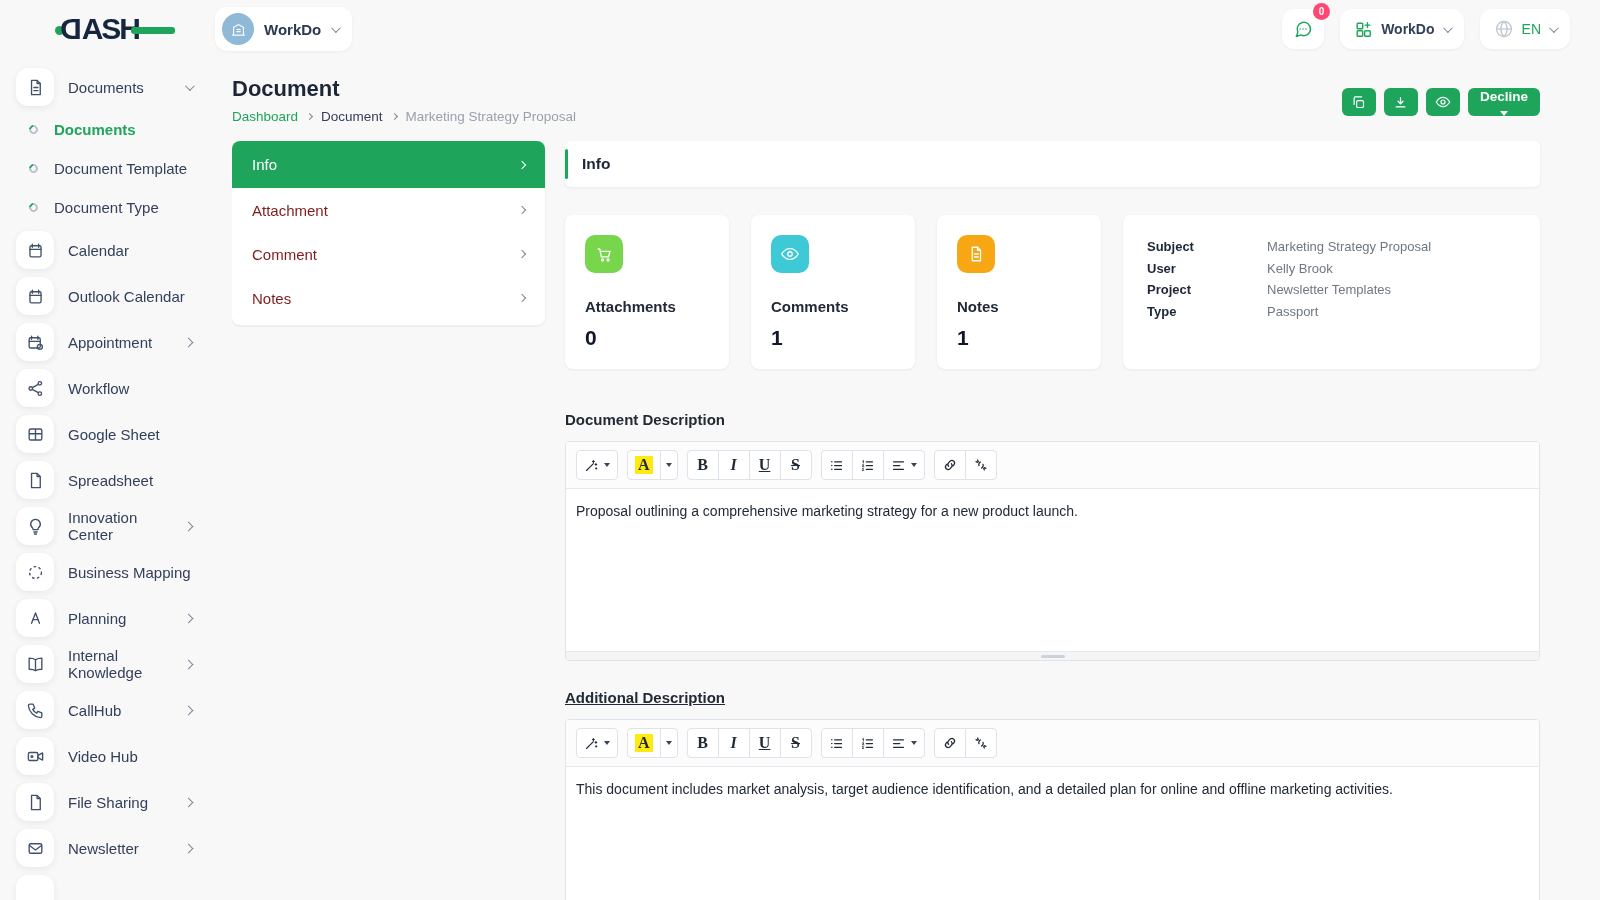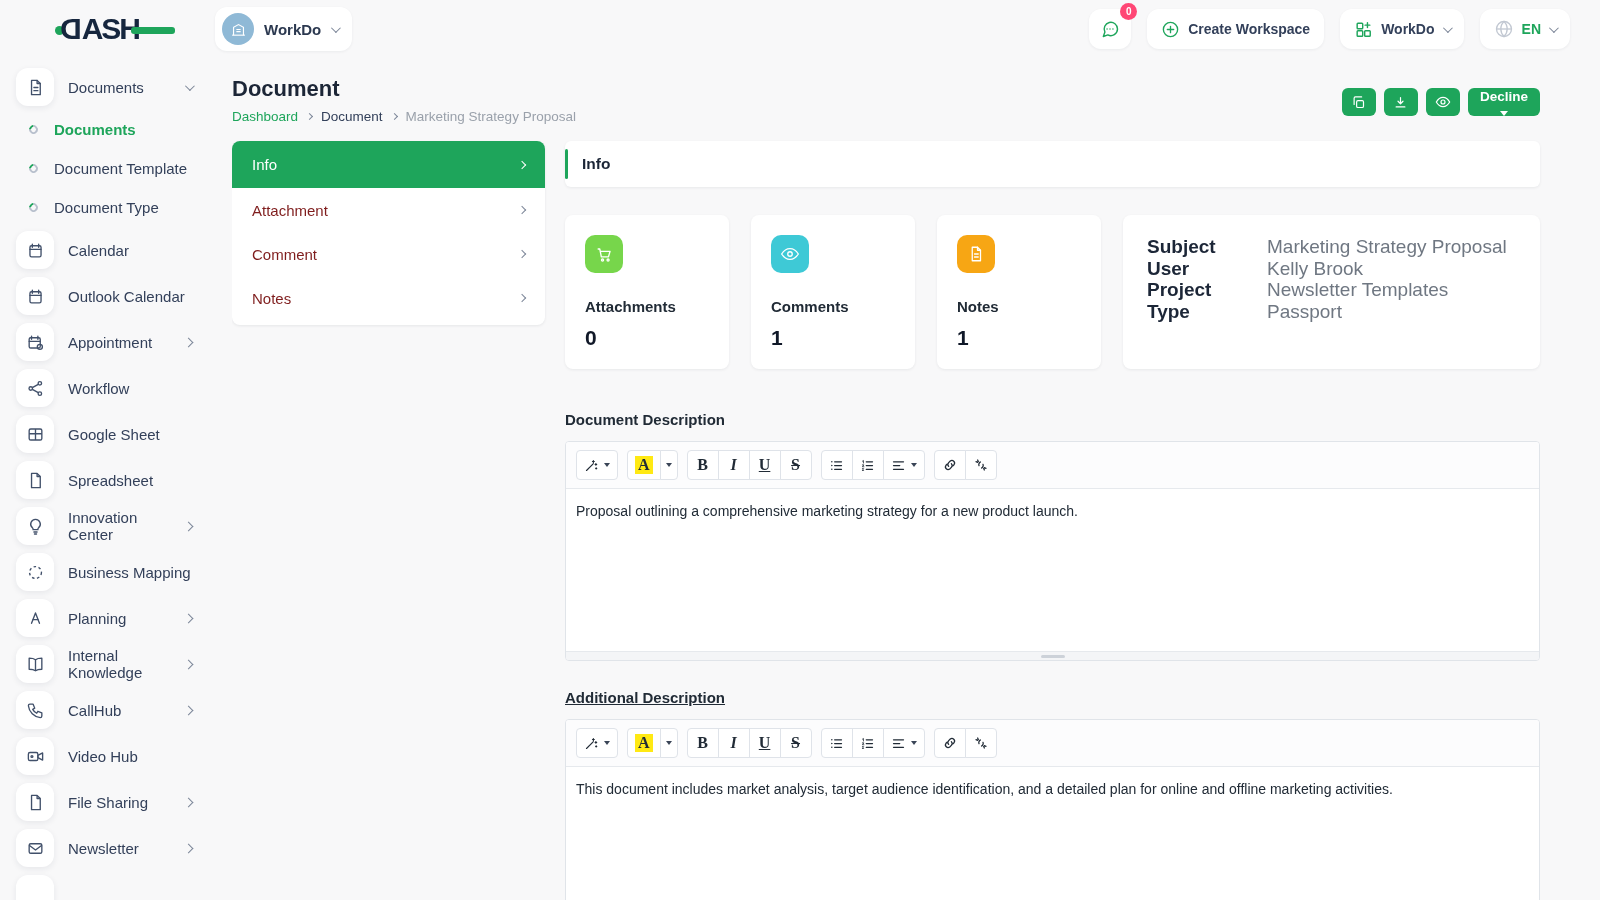--- a/index.html
+++ b/index.html
@@ -29,21 +29,21 @@
   .logo-bar { position:absolute; left:76px; top:15px; width:44px; height:7px; border-radius:3px; background:var(--green); }
 
   .ws-pill { margin-left:76px; height:44px; background:#fff; border:0; border-radius:12px; display:flex; align-items:center; gap:10px; padding:0 14px 0 7px; box-shadow:0 1px 3px rgba(20,30,55,.06); cursor:pointer; font-family:inherit; }
   .ws-avatar { width:32px; height:32px; border-radius:50%; background:#8fb9d6; display:flex; align-items:center; justify-content:center; }
   .ws-name { font-size:15px; font-weight:600; color:#2c3950; }
 
   .topbar-right { margin-left:auto; display:flex; align-items:center; gap:16px; }
   .pill { height:40px; background:#fff; border:0; border-radius:12px; box-shadow:0 1px 3px rgba(20,30,55,.06); display:flex; align-items:center; gap:8px; padding:0 14px; font-size:14px; font-weight:600; color:#33405a; cursor:pointer; font-family:inherit; }
   .icon-pill { width:42px; padding:0; justify-content:center; position:relative; }
   .badge { position:absolute; top:-6px; right:-6px; min-width:17px; height:17px; border-radius:9px; background:#ff4775; color:#fff; font-size:10px; font-weight:700; display:flex; align-items:center; justify-content:center; padding:0 4px; }
-  .lang { color:var(--green); font-weight:700; }
+  .lang { color:var(--green); font-weight:400; }
 
   
   .sidebar { position:absolute; left:0; top:58px; bottom:0; width:232px; padding:10px 0 16px 16px; overflow:hidden; }
   .side-item { display:flex; align-items:center; gap:14px; height:38px; margin-bottom:8px; cursor:pointer; }
   .chip { width:38px; height:38px; border-radius:12px; background:#fff; box-shadow:0 2px 6px rgba(25,39,70,.08); display:flex; align-items:center; justify-content:center; color:var(--chip-ink); flex:0 0 auto; }
   .side-label { font-size:15px; font-weight:500; color:#33405a; }
   .side-item .chev { margin-left:auto; margin-right:40px; }
   .side-sub { display:flex; align-items:center; gap:16px; height:31px; margin-bottom:8px; padding-left:13px; cursor:pointer; }
   .sub-bullet { width:9px; height:9px; border-radius:50%; border:2px solid #b8c0cd; border-top-color:var(--green); transform:rotate(-45deg); flex:0 0 auto; }
   .side-sub .side-label { font-size:15px; }
@@ -74,21 +74,21 @@
   .info-strip { background:#fff; border-radius:6px; box-shadow:0 1px 3px rgba(16,24,40,.07); height:46px; display:flex; align-items:center; padding-left:17px; position:relative; }
   .info-accent { position:absolute; left:0; top:8px; bottom:8px; width:3px; border-radius:2px; background:var(--green); }
   .info-title { font-size:15.5px; font-weight:700; color:#1c2637; }
 
   .stats-row { display:flex; gap:22px; margin-top:28px; }
   .stat-card { width:164px; height:154px; background:#fff; border-radius:8px; box-shadow:0 1px 3px rgba(16,24,40,.07); padding:20px; }
   .stat-icon { width:38px; height:38px; border-radius:10px; display:flex; align-items:center; justify-content:center; color:#fff; }
   .stat-label { margin-top:25px; font-size:15px; font-weight:600; color:#212b36; }
   .stat-value { margin-top:11px; font-size:21px; font-weight:700; color:#101828; }
   .details-card { flex:1; height:154px; background:#fff; border-radius:8px; box-shadow:0 1px 3px rgba(16,24,40,.07); padding:21px 24px; }
-  .detail-row { display:flex; line-height:21.5px; font-size:19px; }
+  .detail-row { display:flex; line-height:21.5px; font-size:13px; }
   .detail-label { width:120px; font-weight:700; color:#1c2637; }
   .detail-value { color:var(--muted); }
 
   .editor-label { font-size:15px; font-weight:600; color:#212b36; }
   .el-1 { margin-top:42px; }
   .el-2 { margin-top:28px;text-decoration:underline; }
   .editor { margin-top:13px; border:1px solid #e0e4e9; border-radius:4px; background:#fff; overflow:hidden; }
   .toolbar { padding:8px 10px; border-bottom:1px solid #e6e9ed; background:#fcfcfd; display:flex; gap:9px; }
   .tb-group { display:flex; }
   .tb { min-width:32px; height:30px; background:#fff; border:1px solid #dfe3e9; display:flex; align-items:center; justify-content:center; gap:5px; color:#212b36; cursor:pointer; margin-left:-1px; padding:0 7px; }
@@ -139,27 +139,20 @@
     <button class="pill icon-pill">
       <svg width="20" height="20" viewBox="0 0 24 24" fill="none" stroke="#1ea55b" stroke-width="1.7" stroke-linecap="round" stroke-linejoin="round">
         <path d="M21 12a8 8 0 0 1-11.6 7.1L4 21l1.9-5.3A8 8 0 1 1 21 12z"></path>
         <circle cx="8.5" cy="12" r="0.9" fill="#1ea55b" stroke="none"></circle>
           <circle cx="12" cy="12" r="0.9" fill="#1ea55b" stroke="none"></circle>
           <circle cx="15.5" cy="12" r="0.9" fill="#1ea55b" stroke="none"></circle>
       </svg>
       <span class="badge">0</span>
     </button>
 
-    <button class="pill">
-      <svg width="19" height="19" viewBox="0 0 24 24" fill="none" stroke="#1ea55b" stroke-width="1.7" stroke-linecap="round">
-        <circle cx="12" cy="12" r="9"></circle>
-          <path d="M12 8v8M8 12h8"></path>
-      </svg>
-      <span>Create Workspace</span>
-    </button>
 
     <button class="pill">
       <svg width="19" height="19" viewBox="0 0 24 24" fill="none" stroke="#1ea55b" stroke-width="1.8" stroke-linecap="round">
         <rect x="4" y="4" width="7" height="7" rx="1"></rect>
           <rect x="4" y="13.5" width="7" height="7" rx="1"></rect>
           <rect x="13.5" y="13.5" width="7" height="7" rx="1"></rect>
         <path d="M17 3.5v6M14 6.5h6"></path>
       </svg>
       <span>WorkDo</span>
       <span class="chev chev-down"></span>

